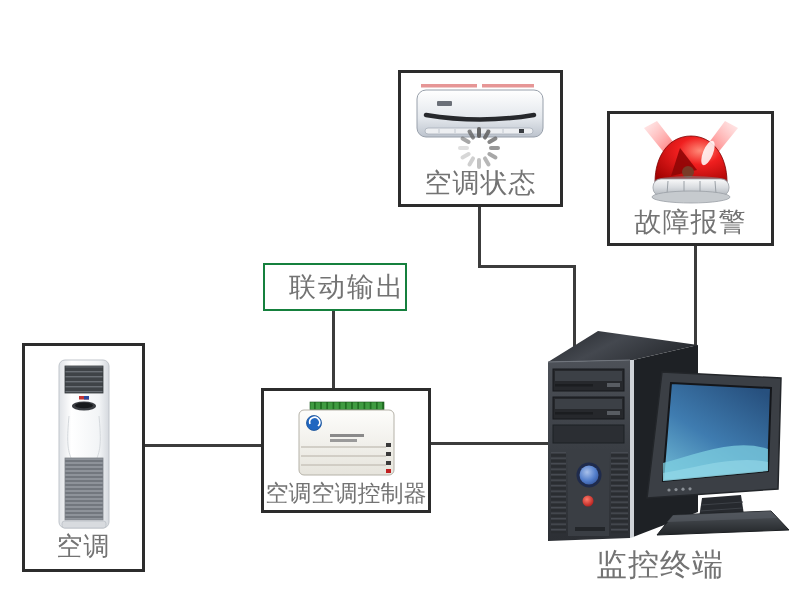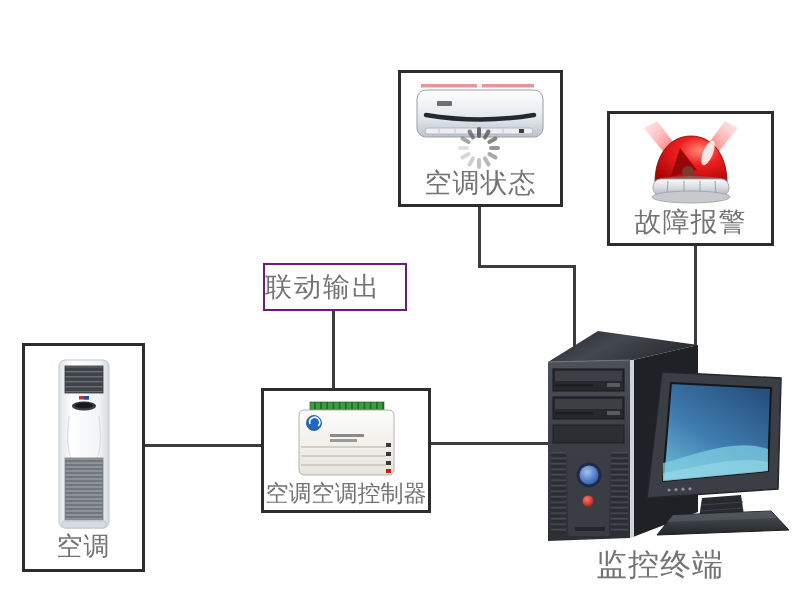--- a/index.html
+++ b/index.html
@@ -15,22 +15,22 @@
     box-sizing:border-box;z-index:2;
   }
   .node .lbl{
     position:absolute;left:0;right:0;bottom:5px;text-align:center;
     font-size:27px;line-height:1.1;letter-spacing:1px;white-space:nowrap;
   }
   .iconwrap{position:absolute;}
   
   #box-linkage{
     position:absolute;left:263px;top:263px;width:144px;height:48px;
-    background:#fff;border:2px solid #701a75;box-sizing:border-box;z-index:2;
-    display:flex;align-items:center;justify-content:flex-start;
+    background:#fff;border:2px solid #15803d;box-sizing:border-box;z-index:2;
+    display:flex;align-items:center;justify-content:flex-end;
   }
   #box-linkage .lbl2{font-size:27px;letter-spacing:2px;white-space:nowrap;}
   
   #computer{position:absolute;left:535px;top:322px;width:260px;height:228px;z-index:3;}
   #terminal-label{
     position:absolute;left:560px;top:544px;width:200px;text-align:center;
     font-size:31px;letter-spacing:1px;z-index:3;white-space:nowrap;
   }
 </style>
 </head>

